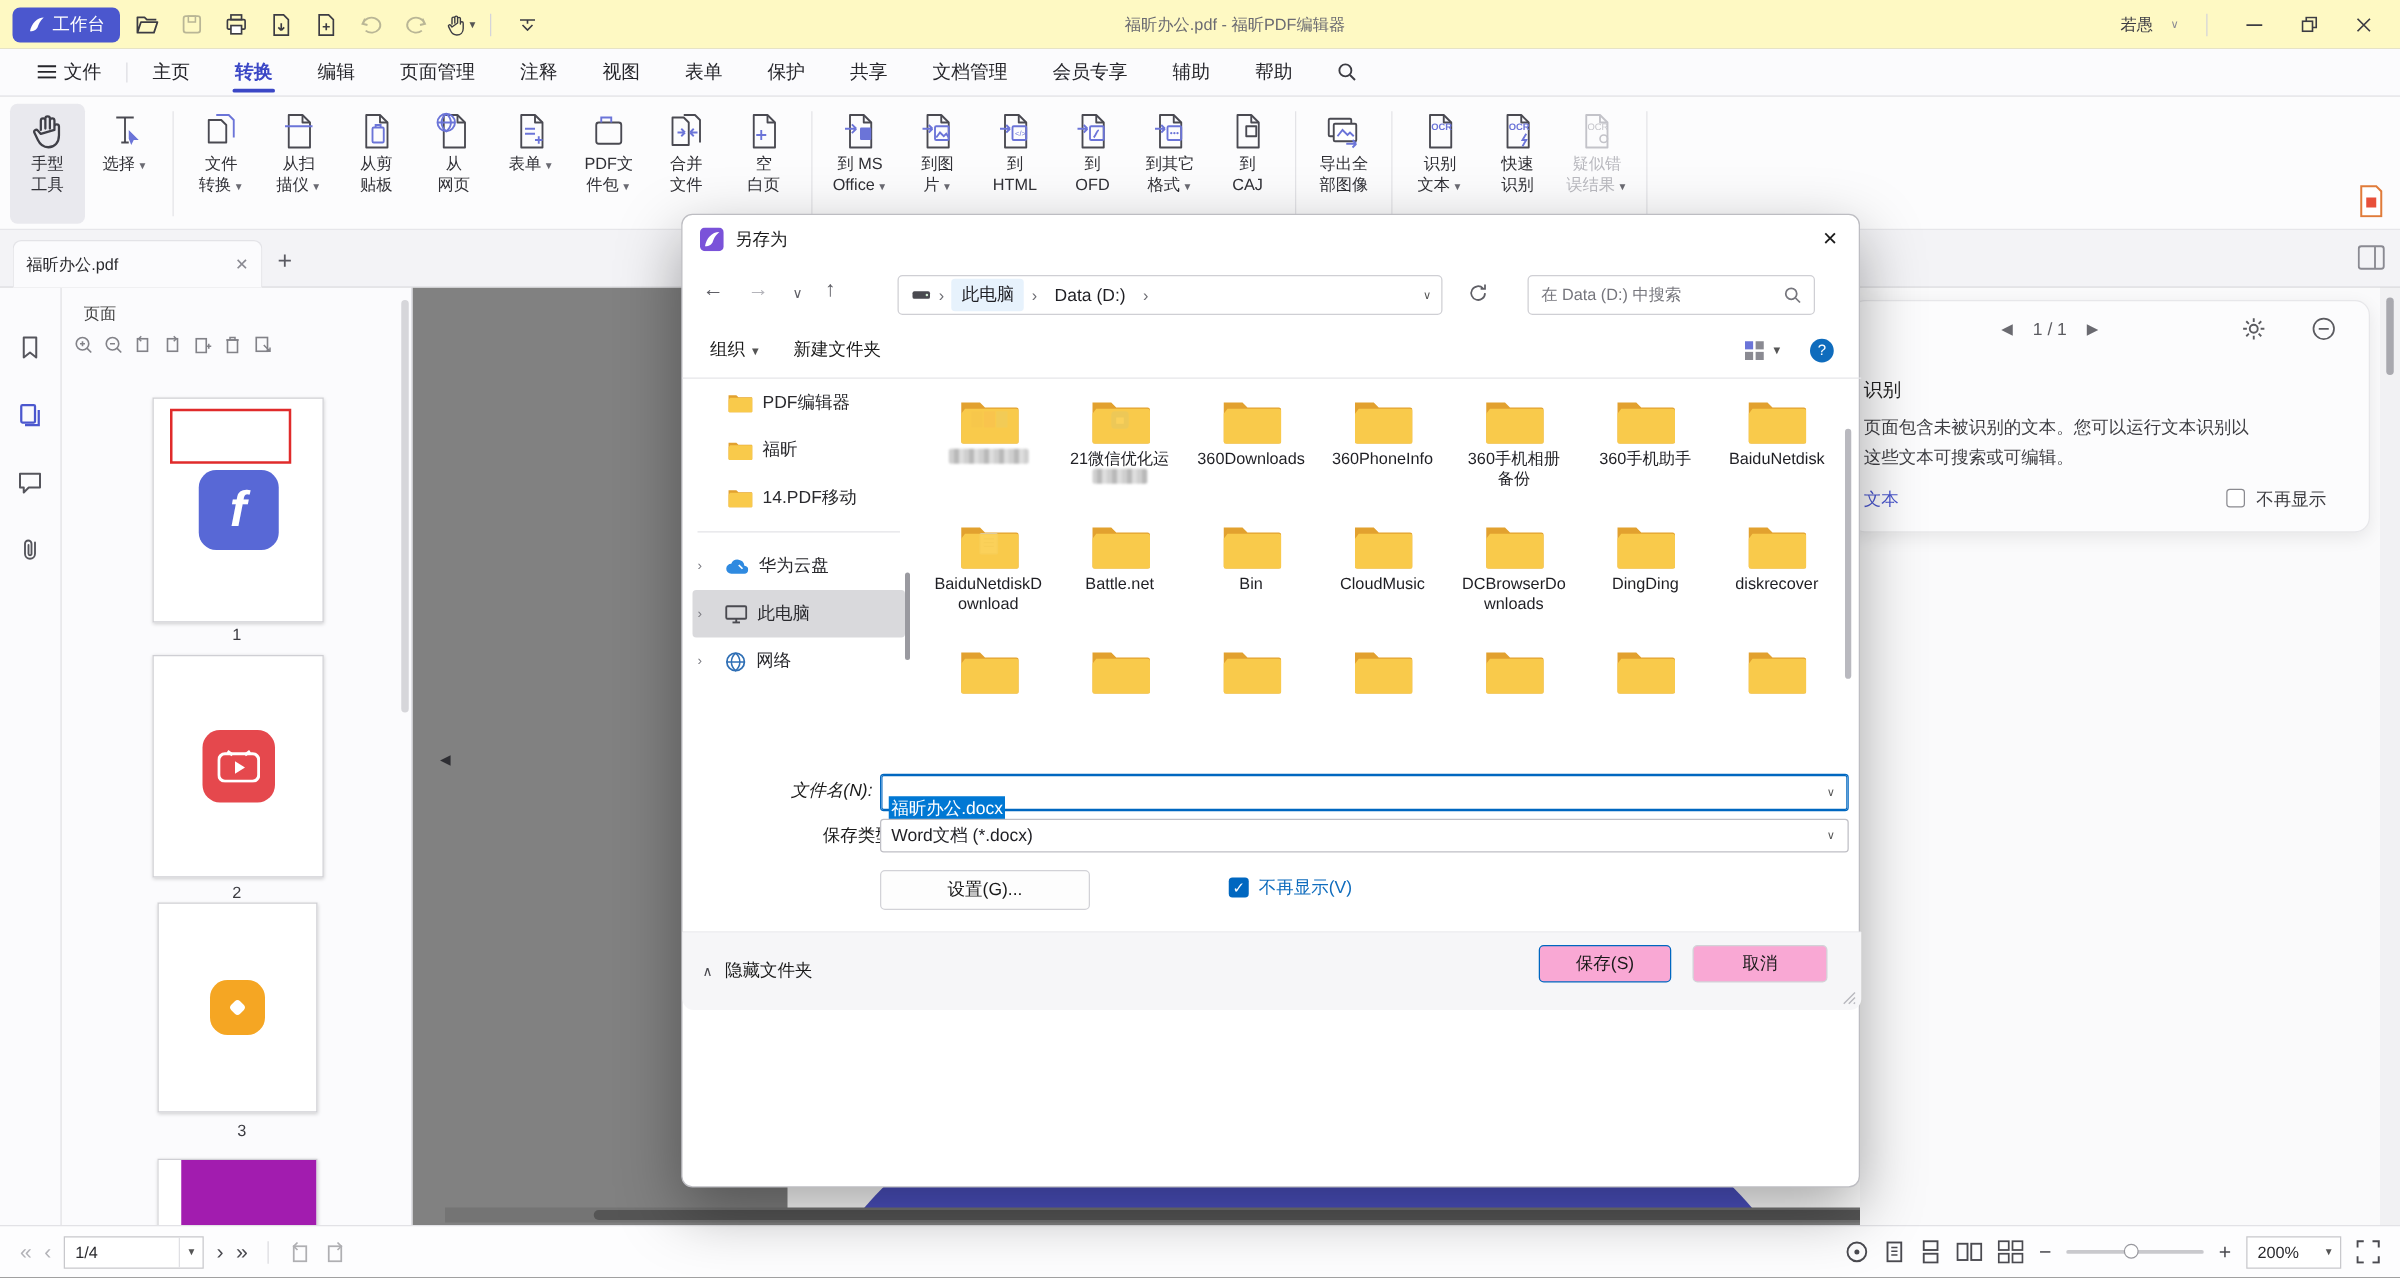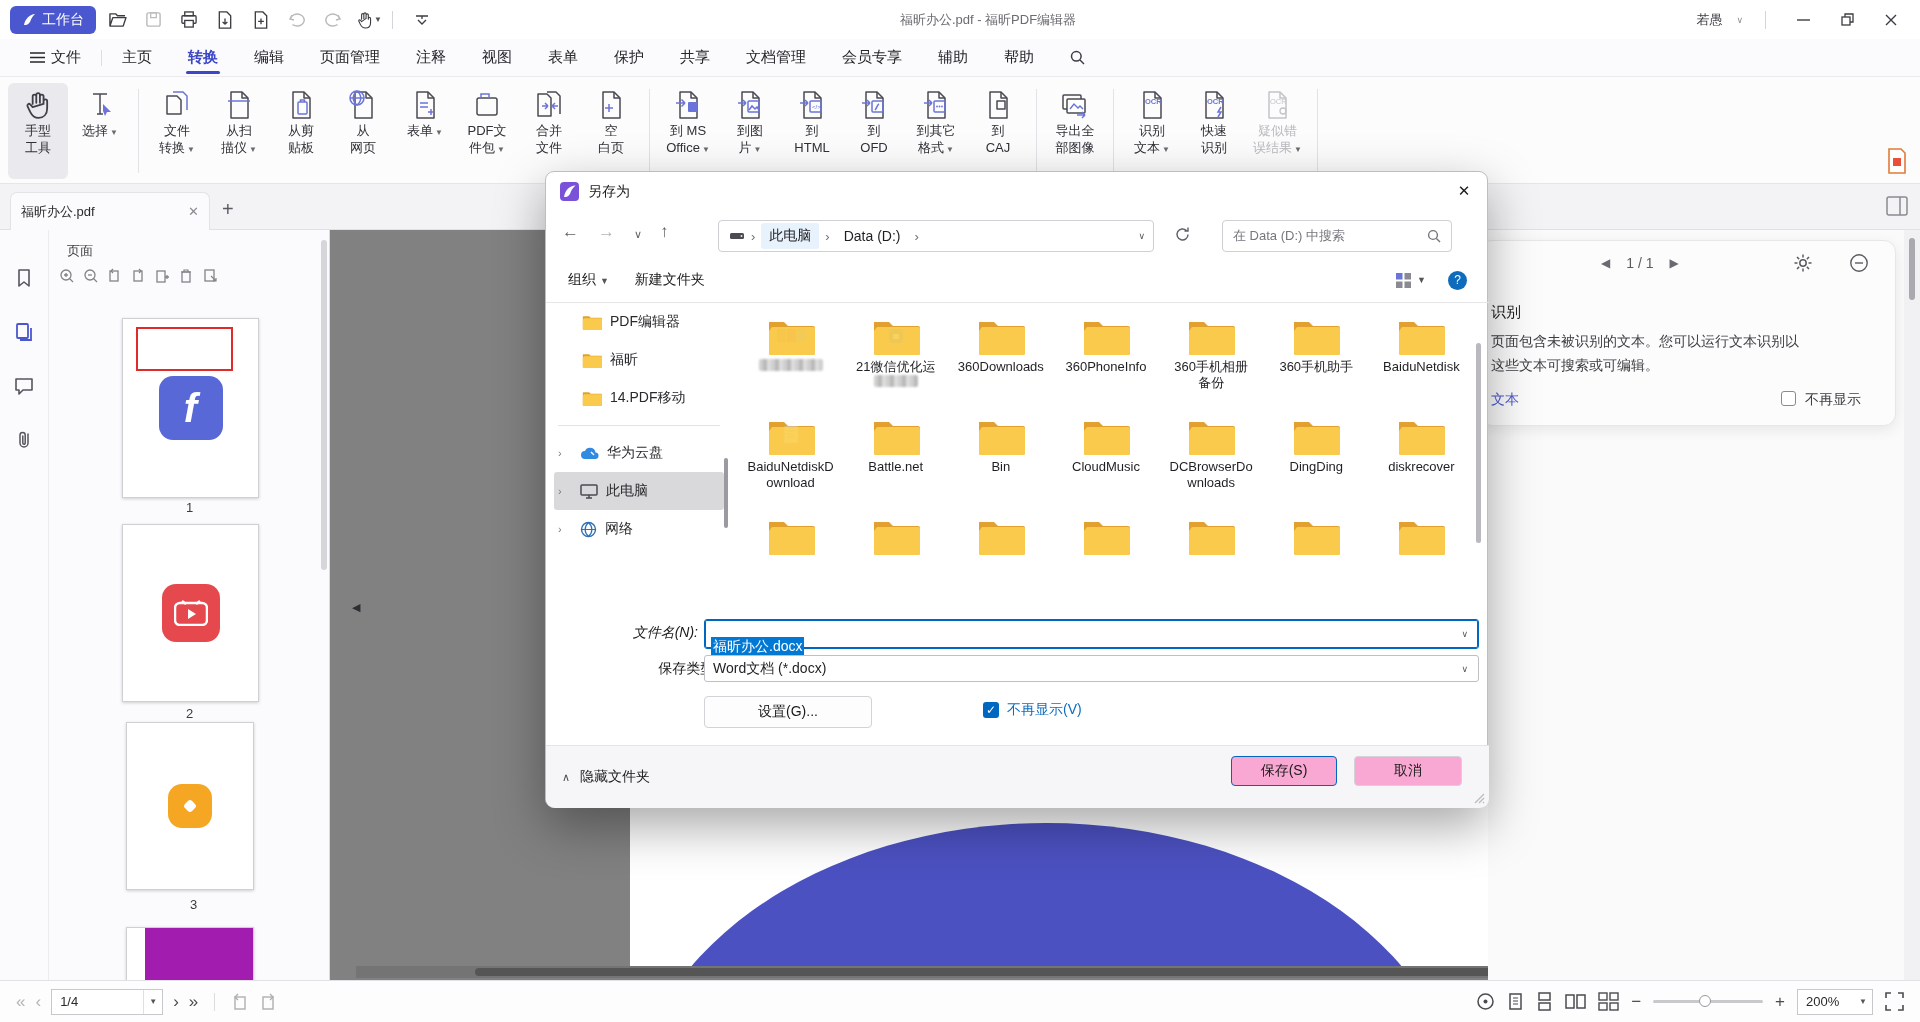--- a/index.html
+++ b/index.html
@@ -1,21 +1,21 @@
 <!DOCTYPE html>
 <html><head>
 <meta charset="utf-8">
 <style>
   html,body{margin:0;padding:0;}
   body{width:1920px;height:1022px;position:relative;overflow:hidden;background:#818181;
        font-family:"Liberation Sans","DejaVu Sans",sans-serif;color:#2a2a2e;-webkit-font-smoothing:antialiased;}
   .abs{position:absolute;}
   svg{display:block;}
   
-  .titlebar{left:0;top:0;width:1920px;height:39px;background:#ffffff;display:flex;align-items:center;}
+  .titlebar{left:0;top:0;width:1920px;height:39px;background:#fef9c3;display:flex;align-items:center;}
   .ws-btn{margin-left:10px;height:28px;padding:0 12px;background:#4b57ce;color:#fff;border-radius:6px;
           display:flex;align-items:center;gap:6px;font-size:14px;}
   .tb-ico{width:30px;height:28px;display:flex;align-items:center;justify-content:center;margin-left:6px;}
   .tb-ico.dis{opacity:.35;}
   .tb-div{width:1px;height:18px;background:#d4d4da;margin:0 8px;}
   .win-title{position:absolute;left:50%;transform:translateX(-50%);font-size:13px;color:#6b6b72;margin-left:28px;}
   .tb-right{margin-left:auto;display:flex;align-items:center;gap:14px;padding-right:14px;font-size:13px;color:#3c3c43;}
   .winctl{width:30px;height:28px;display:flex;align-items:center;justify-content:center;}
   
   .menubar{left:0;top:39px;width:1920px;height:38px;background:#fbfbfd;display:flex;align-items:center;gap:4px;padding-left:14px;border-bottom:1px solid #ececf0;box-sizing:border-box;}
@@ -76,21 +76,21 @@
   .sb .d{color:#4a4a50;font-size:17px;}
   .pagefield{width:112px;height:26px;border:1px solid #c8c8cc;background:#fff;display:flex;align-items:center;font-size:13px;padding-left:8px;box-sizing:border-box;}
   .pagefield .dd{margin-left:auto;border-left:1px solid #e0e0e4;height:100%;width:18px;display:flex;align-items:center;justify-content:center;font-size:8px;color:#555;}
   .sb-div{width:1px;height:18px;background:#dcdce0;margin:0 6px;}
   .sb-right{margin-left:auto;display:flex;align-items:center;gap:12px;}
   .slider{width:110px;height:3px;background:#c9c9cd;border-radius:2px;position:relative;}
   .knob{position:absolute;left:42%;top:-5px;width:12px;height:12px;border-radius:50%;background:#fff;border:1px solid #98989e;box-sizing:border-box;}
   .zoombox{width:76px;height:26px;border:1px solid #c8c8cc;background:#fff;display:flex;align-items:center;font-size:13px;padding-left:8px;box-sizing:border-box;}
   .zoombox .dd{margin-left:auto;width:18px;text-align:center;font-size:8px;color:#555;}
   
-  .dialog{left:545px;top:171px;width:943px;height:637px;background:#fff;border:1px solid #bdbdc2;border-radius:9px;
+  .dialog{left:545px;top:171px;width:943px;height:779px;background:#fff;border:1px solid #bdbdc2;border-radius:9px;
           box-shadow:0 18px 50px rgba(0,0,0,.35);z-index:50;box-sizing:border-box;font-size:14px;}
   .dlg-title{position:absolute;left:42px;top:11px;font-size:14px;color:#1a1a1a;}
   .dlg-close{position:absolute;right:0;top:0;width:46px;height:38px;display:flex;align-items:center;justify-content:center;font-size:15px;color:#1a1a1a;border-top-right-radius:9px;}
   .navbtn{position:absolute;top:50px;color:#5f5f66;font-size:17px;}
   .crumb{position:absolute;left:172px;top:48px;width:436px;height:32px;border:1px solid #cfcfd4;border-radius:4px;display:flex;align-items:center;font-size:14px;color:#1f1f24;background:#fff;box-sizing:border-box;}
   .crumb .sep{color:#6e6e74;font-size:13px;margin:0 6px;}
   .crumb .seg{padding:4px 8px;border-radius:3px;}
   .crumb .seg.hov{background:#e7f2fc;}
   .crumb .cdd{margin-left:auto;margin-right:8px;font-size:9px;color:#555;}
   .refresh{position:absolute;left:628px;top:54px;}

